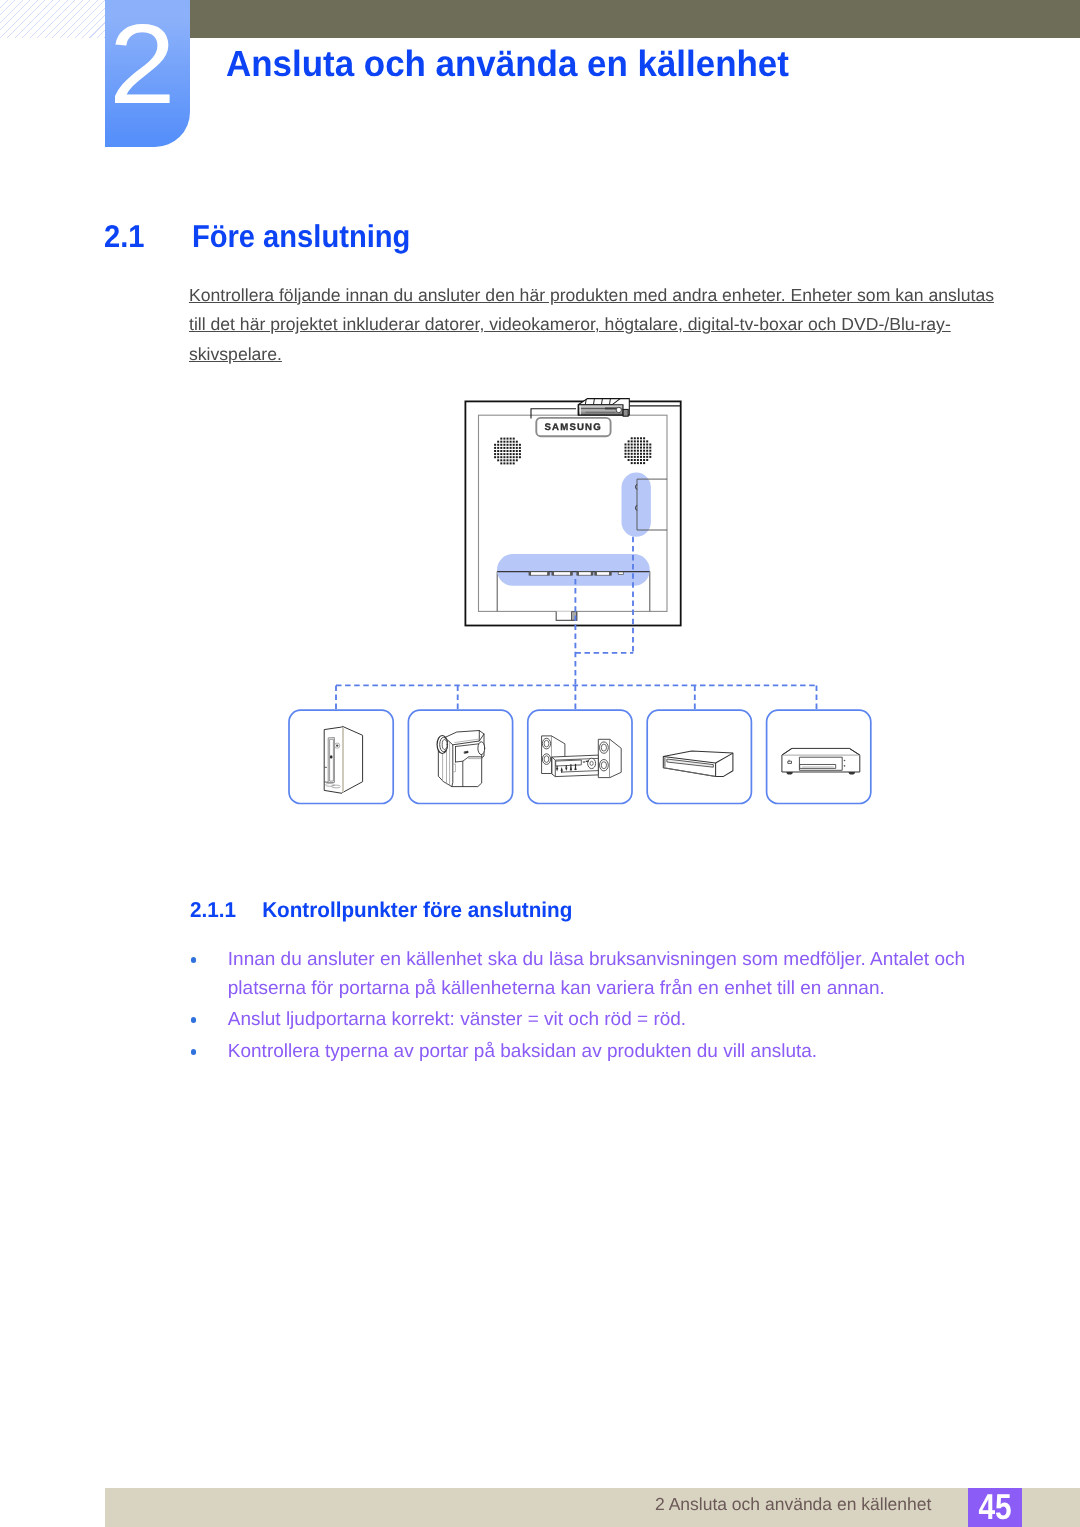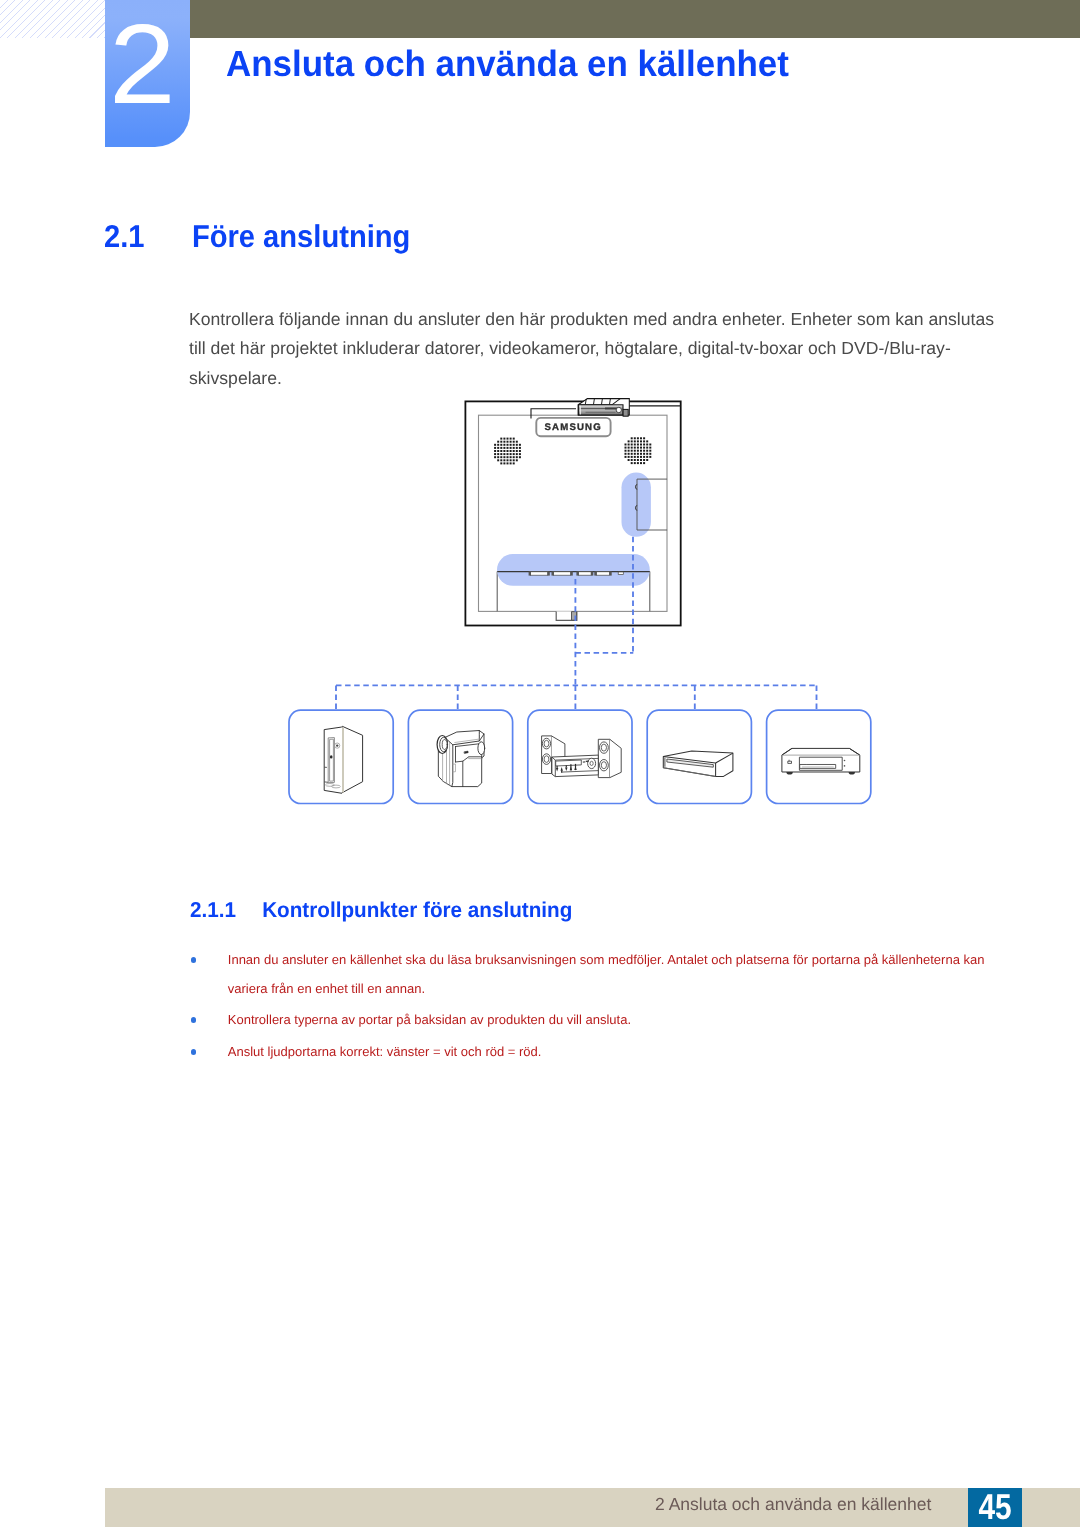--- a/index.html
+++ b/index.html
@@ -20,35 +20,35 @@
     color:#fff;font-size:113px;line-height:1;font-weight:400;overflow:hidden;will-change:transform;}
   .chapnum span{position:absolute;left:3.6px;top:8.4px;transform:scaleX(1.06);transform-origin:left top;}
 
   .chaptitle{position:absolute;left:226px;top:45.5px;color:#0b43f5;font-size:36.5px;font-weight:bold;line-height:1;
       transform:scaleX(0.957) translateZ(0);transform-origin:left top;white-space:nowrap;}
 
   .h2{position:absolute;left:104px;top:220.5px;color:#0b43f5;font-size:31.5px;font-weight:bold;line-height:1;
       transform:scaleX(0.925) translateZ(0);transform-origin:left top;white-space:nowrap;}
   .h2 .num{display:inline-block;width:95px;}
 
-  .para{position:absolute;left:189px;top:305px;width:815px;color:#4a4a4a;font-size:17.6px;line-height:29.4px;will-change:transform;}
+  .para{position:absolute;left:189px;top:281px;width:815px;color:#4a4a4a;font-size:17.6px;line-height:29.4px;will-change:transform;text-decoration:underline;}
 
   .h3{position:absolute;left:189.5px;top:899.5px;color:#0b43f5;font-size:21.5px;font-weight:bold;line-height:1;
       transform:scaleX(0.962) translateZ(0);transform-origin:left top;white-space:nowrap;}
   .h3 .num{display:inline-block;width:75px;}
 
   .bullets{position:absolute;left:188px;top:945px;width:812px;}
-  .bul{position:relative;padding-left:39.8px;color:#b91c1c;font-size:13px;line-height:29px;margin-bottom:2.4px;will-change:transform;}
+  .bul{position:relative;padding-left:39.8px;color:#8b5cf6;font-size:19px;line-height:29px;margin-bottom:2.4px;will-change:transform;}
   .bul::before{content:"";position:absolute;left:3px;top:12.3px;width:5.3px;height:5.3px;border-radius:50%;background:#2f72dd;}
 
   .diagram{position:absolute;left:284px;top:395px;width:620px;height:430px;}
   .samsung{font-family:"Liberation Sans",sans-serif;font-weight:bold;font-size:9.6px;fill:#2e2e2e;stroke:#2e2e2e;stroke-width:0.35px;letter-spacing:1.2px;paint-order:stroke;}
   .footerbar{position:absolute;left:105px;top:1488px;right:0;bottom:0;background:#d9d3c1;}
   .footertext{position:absolute;left:655px;top:1495.5px;color:#6b5a57;font-size:17.5px;font-weight:normal;line-height:1;white-space:nowrap;will-change:transform;}
-  .pagenum{position:absolute;left:968.3px;top:1488px;width:54.2px;bottom:0;background:#0369a1;color:#fff;font-size:36px;font-weight:bold;line-height:1;display:flex;align-items:flex-start;justify-content:center;overflow:hidden;will-change:transform;}
+  .pagenum{position:absolute;left:968.3px;top:1488px;width:54.2px;bottom:0;background:#8b5cf6;color:#fff;font-size:36px;font-weight:bold;line-height:1;display:flex;align-items:flex-start;justify-content:center;overflow:hidden;will-change:transform;}
   .pagenum>span{margin-top:0.5px;transform:scaleX(0.83);}
 </style>
 </head>
 <body>
 
 <div class="page">
   <div class="hatch"></div>
   <div class="olivebar"></div>
   <div class="chapnum">
       <span>2</span>
@@ -56,22 +56,22 @@
   <div class="chaptitle">Ansluta och använda en källenhet</div>
 
   <div class="h2"><span class="num">2.1</span><span>Före anslutning</span></div>
 
   <div class="para">Kontrollera följande innan du ansluter den här produkten med andra enheter. Enheter som kan anslutas till det här projektet inkluderar datorer, videokameror, högtalare, digital-tv-boxar och DVD-/Blu-ray-skivspelare.</div>
 
   <div class="h3"><span class="num">2.1.1</span><span>Kontrollpunkter före anslutning</span></div>
 
   <div class="bullets">
     <div class="bul">Innan du ansluter en källenhet ska du läsa bruksanvisningen som medföljer. Antalet och platserna för portarna på källenheterna kan variera från en enhet till en annan.</div>
+    <div class="bul">Anslut ljudportarna korrekt: vänster = vit och röd = röd.</div>
     <div class="bul">Kontrollera typerna av portar på baksidan av produkten du vill ansluta.</div>
-    <div class="bul">Anslut ljudportarna korrekt: vänster = vit och röd = röd.</div>
   </div>
 
 <div class="diagram" style="will-change:transform">
 <svg width="620" height="430" viewBox="0 0 620 430" xmlns="http://www.w3.org/2000/svg">
  <defs>
   <linearGradient id="camg" x1="0" y1="0" x2="0" y2="1">
    <stop offset="0%" stop-color="#f5f5f5"></stop>
             <stop offset="14%" stop-color="#cfcfcf"></stop>
    <stop offset="34%" stop-color="#9a9a9a"></stop>
             <stop offset="56%" stop-color="#b2b2b2"></stop>

